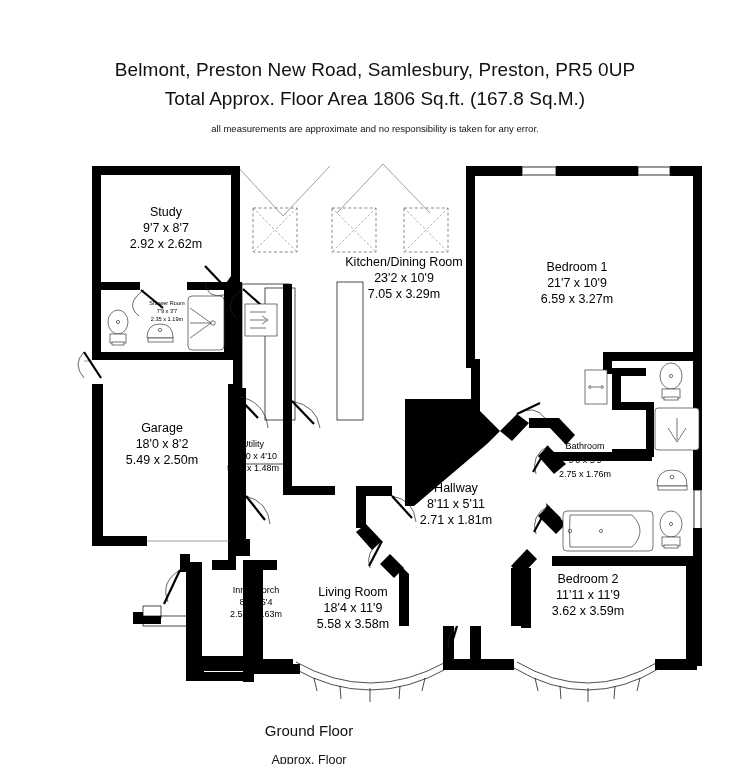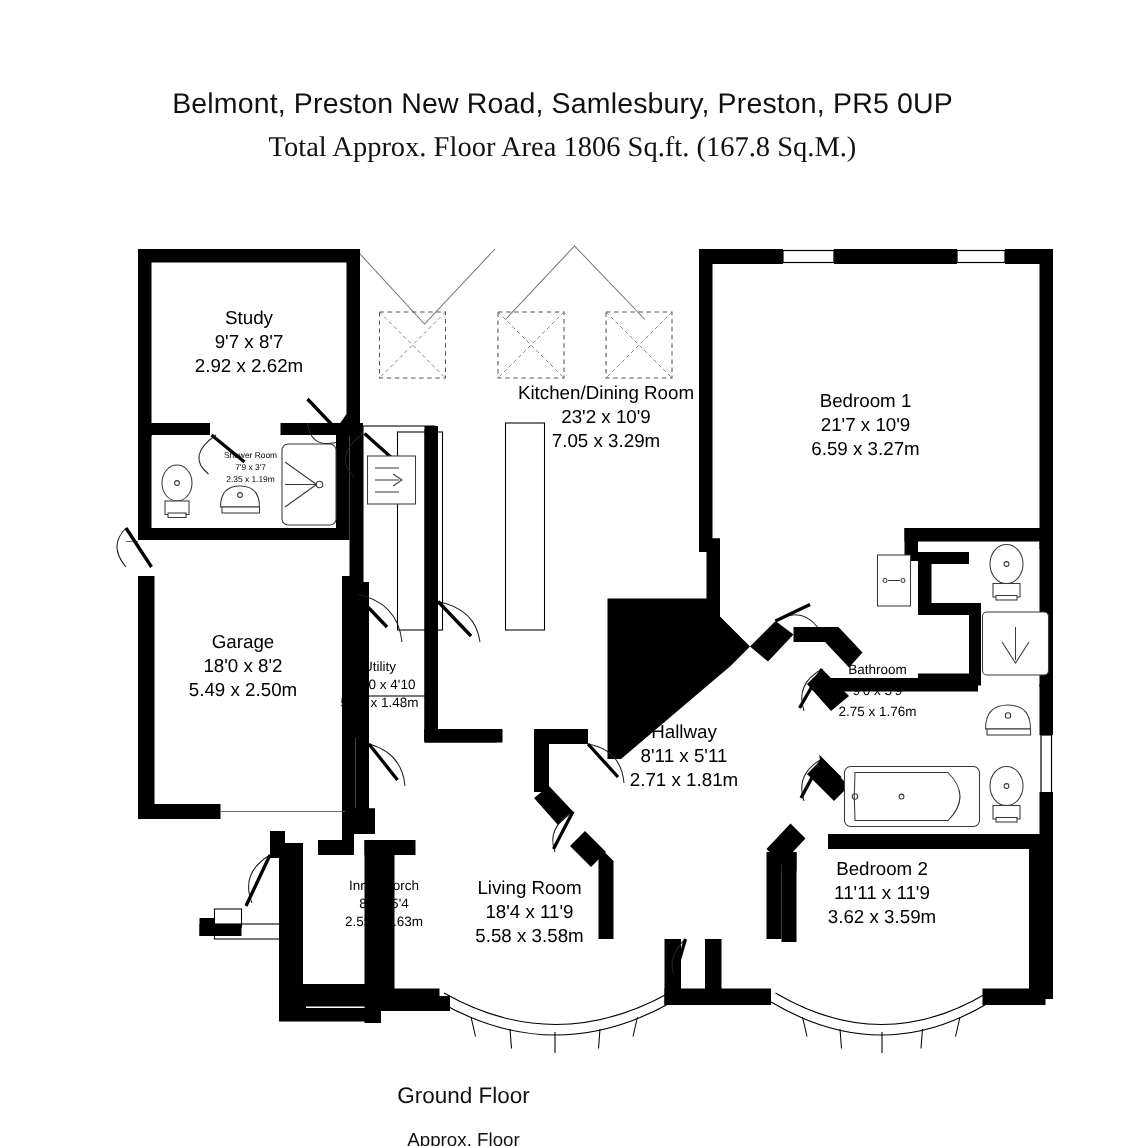--- a/index.html
+++ b/index.html
@@ -30,21 +30,20 @@
   .title-line-1 {
     font-size: 19px;
     letter-spacing: 0.1px;
     line-height: 28px;
     color: #111;
   }
   .title-line-2 {
     font-size: 19px;
     line-height: 29px;
     color: #111;
-    font-family: Liberation Serif, serif;
   }
   .disclaimer {
     margin-top: 9px;
     font-size: 9.5px;
     line-height: 14px;
     color: #111;
     padding: 0 18px;
   }
   .plan-wrap {
     position: absolute;
@@ -96,20 +95,21 @@
 </style>
 </head>
 <body>
 
 <div class="page">
 
   <div class="header">
     <div class="title-line-1">Belmont, Preston New Road, Samlesbury, Preston, PR5 0UP</div>
     <div class="title-line-2">Total Approx. Floor Area 1806 Sq.ft. (167.8 Sq.M.)</div>
     <div class="disclaimer">
+      <div>all measurements are approximate and no responsibility is taken for any error.</div>
     </div>
   </div>
 
   <div class="plan-wrap">
     <svg class="plan" width="750" height="560" viewBox="0 0 750 560">
 
       <g>
         <path class="roofline" d="M237 10 L283 60 L330 10"></path>
         <path class="roofline" d="M337 57 L383 8 L430 57"></path>
       </g>

